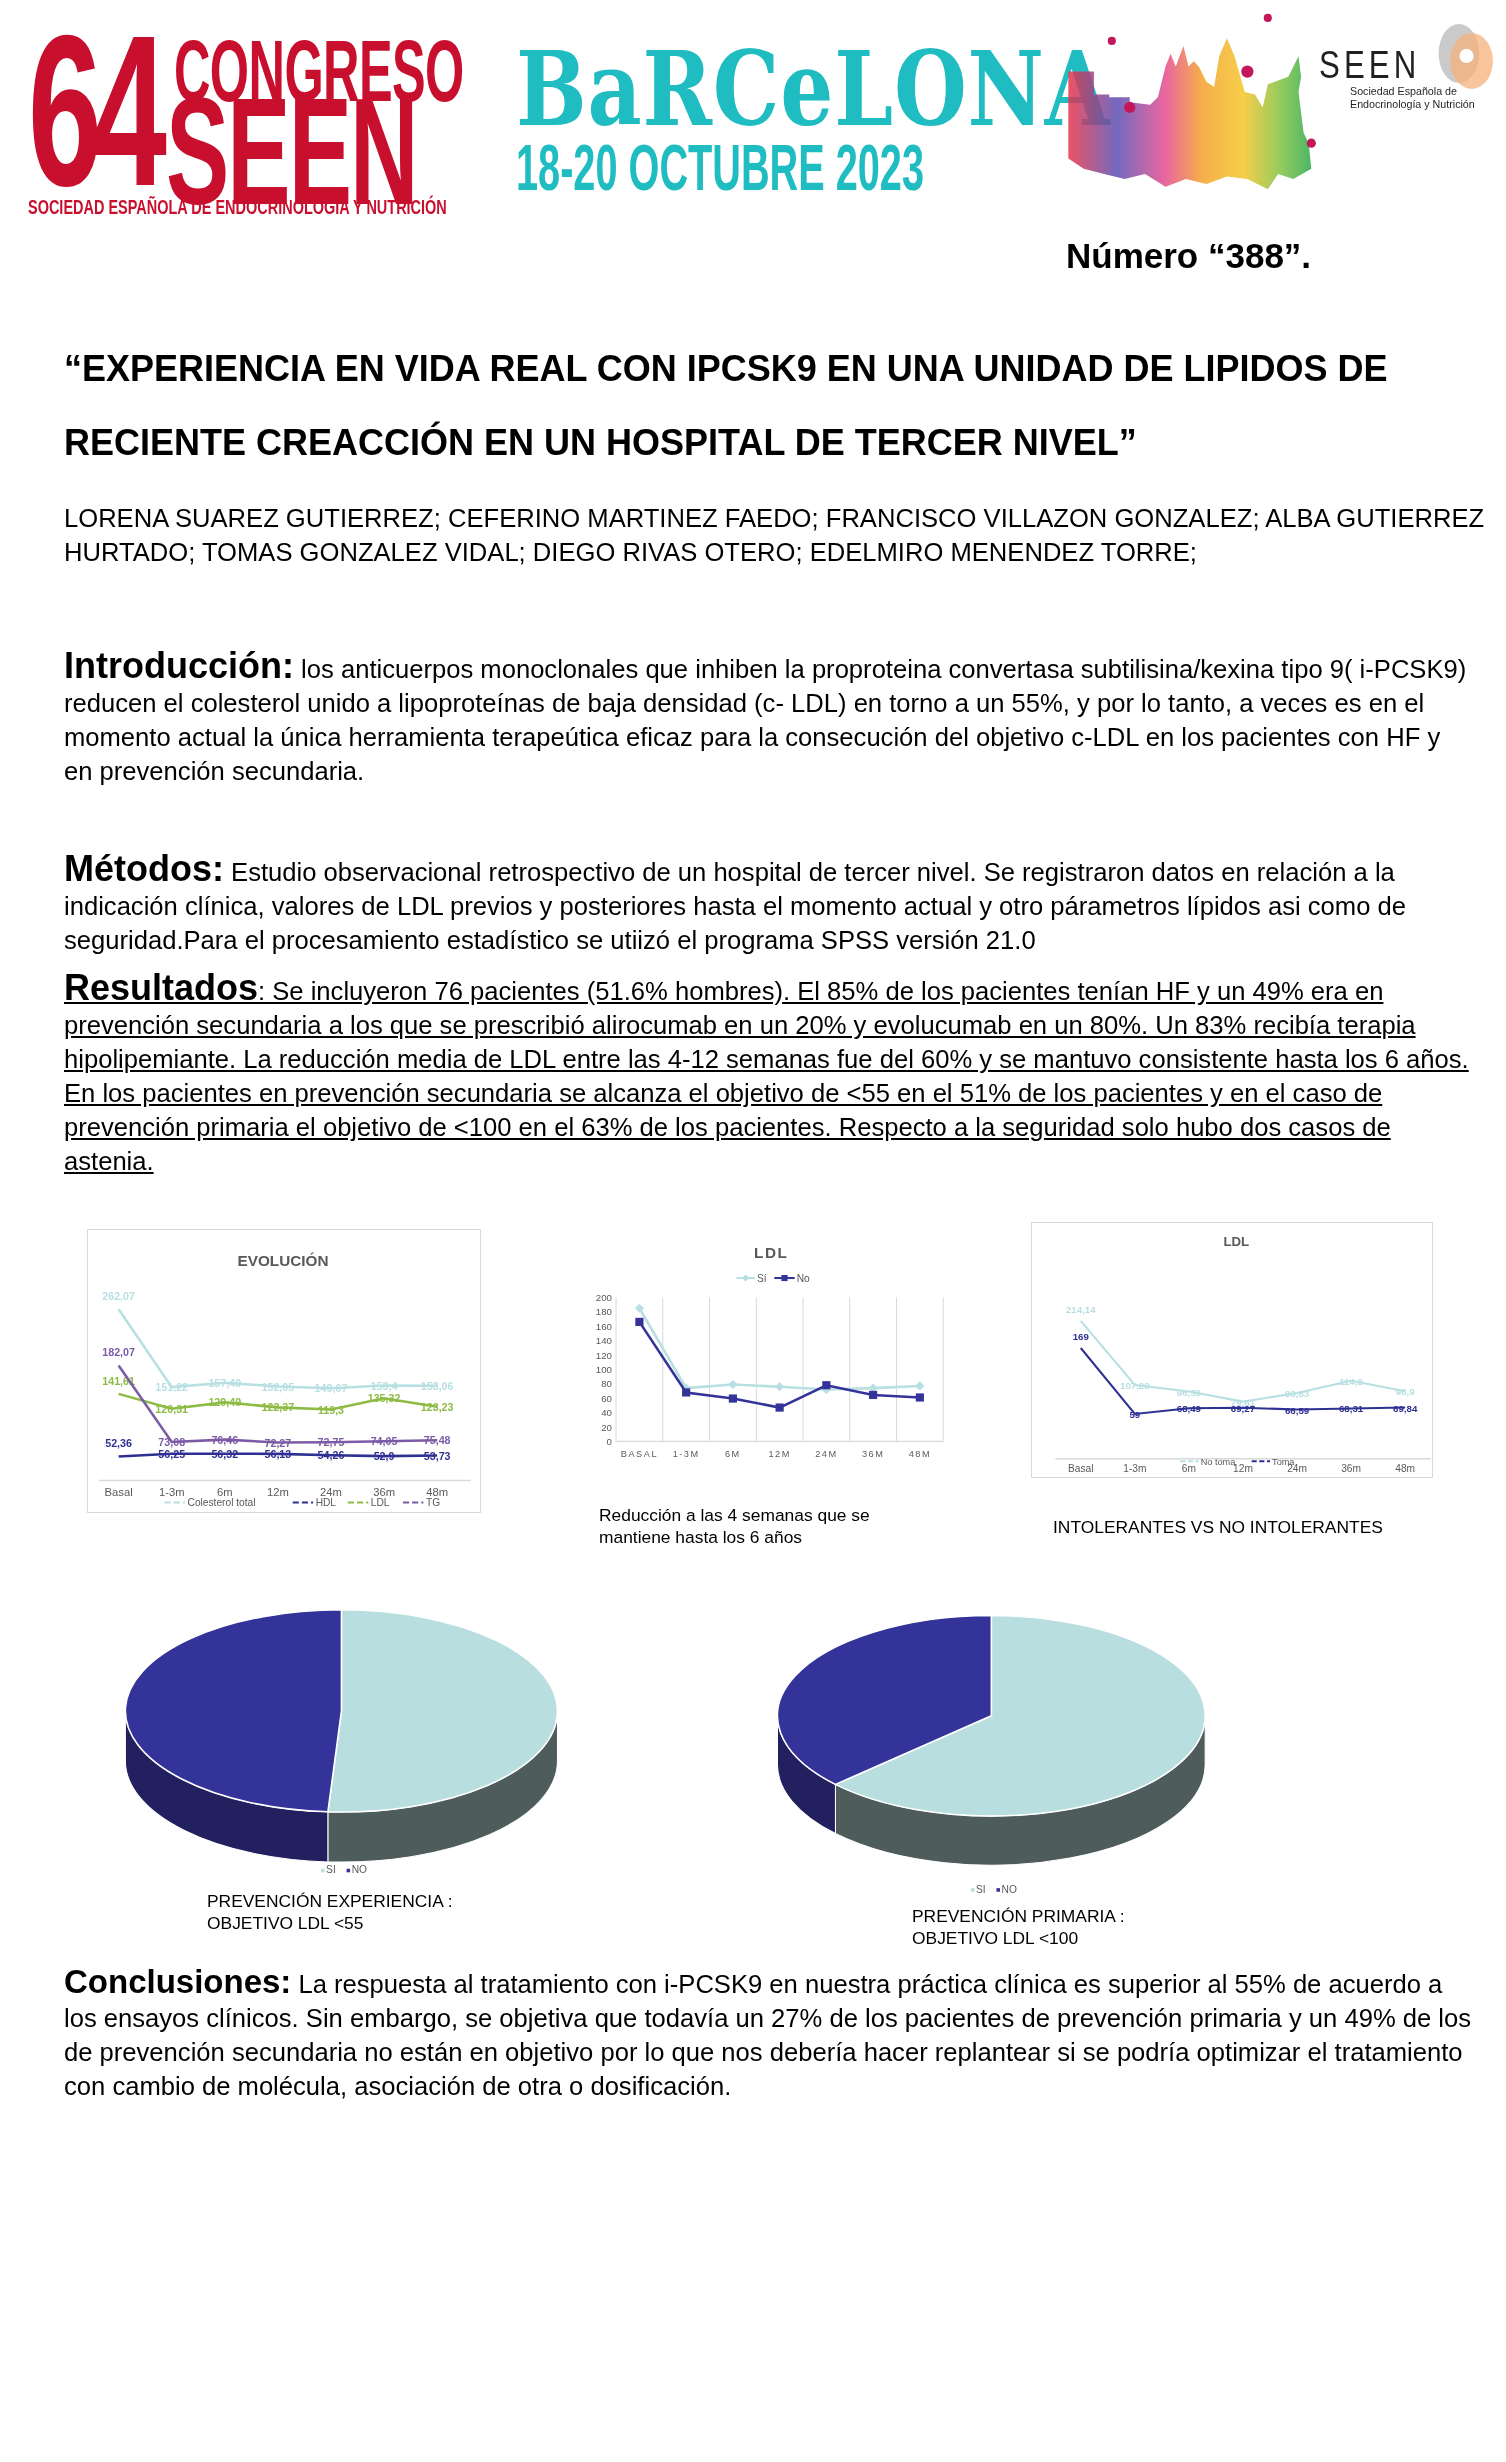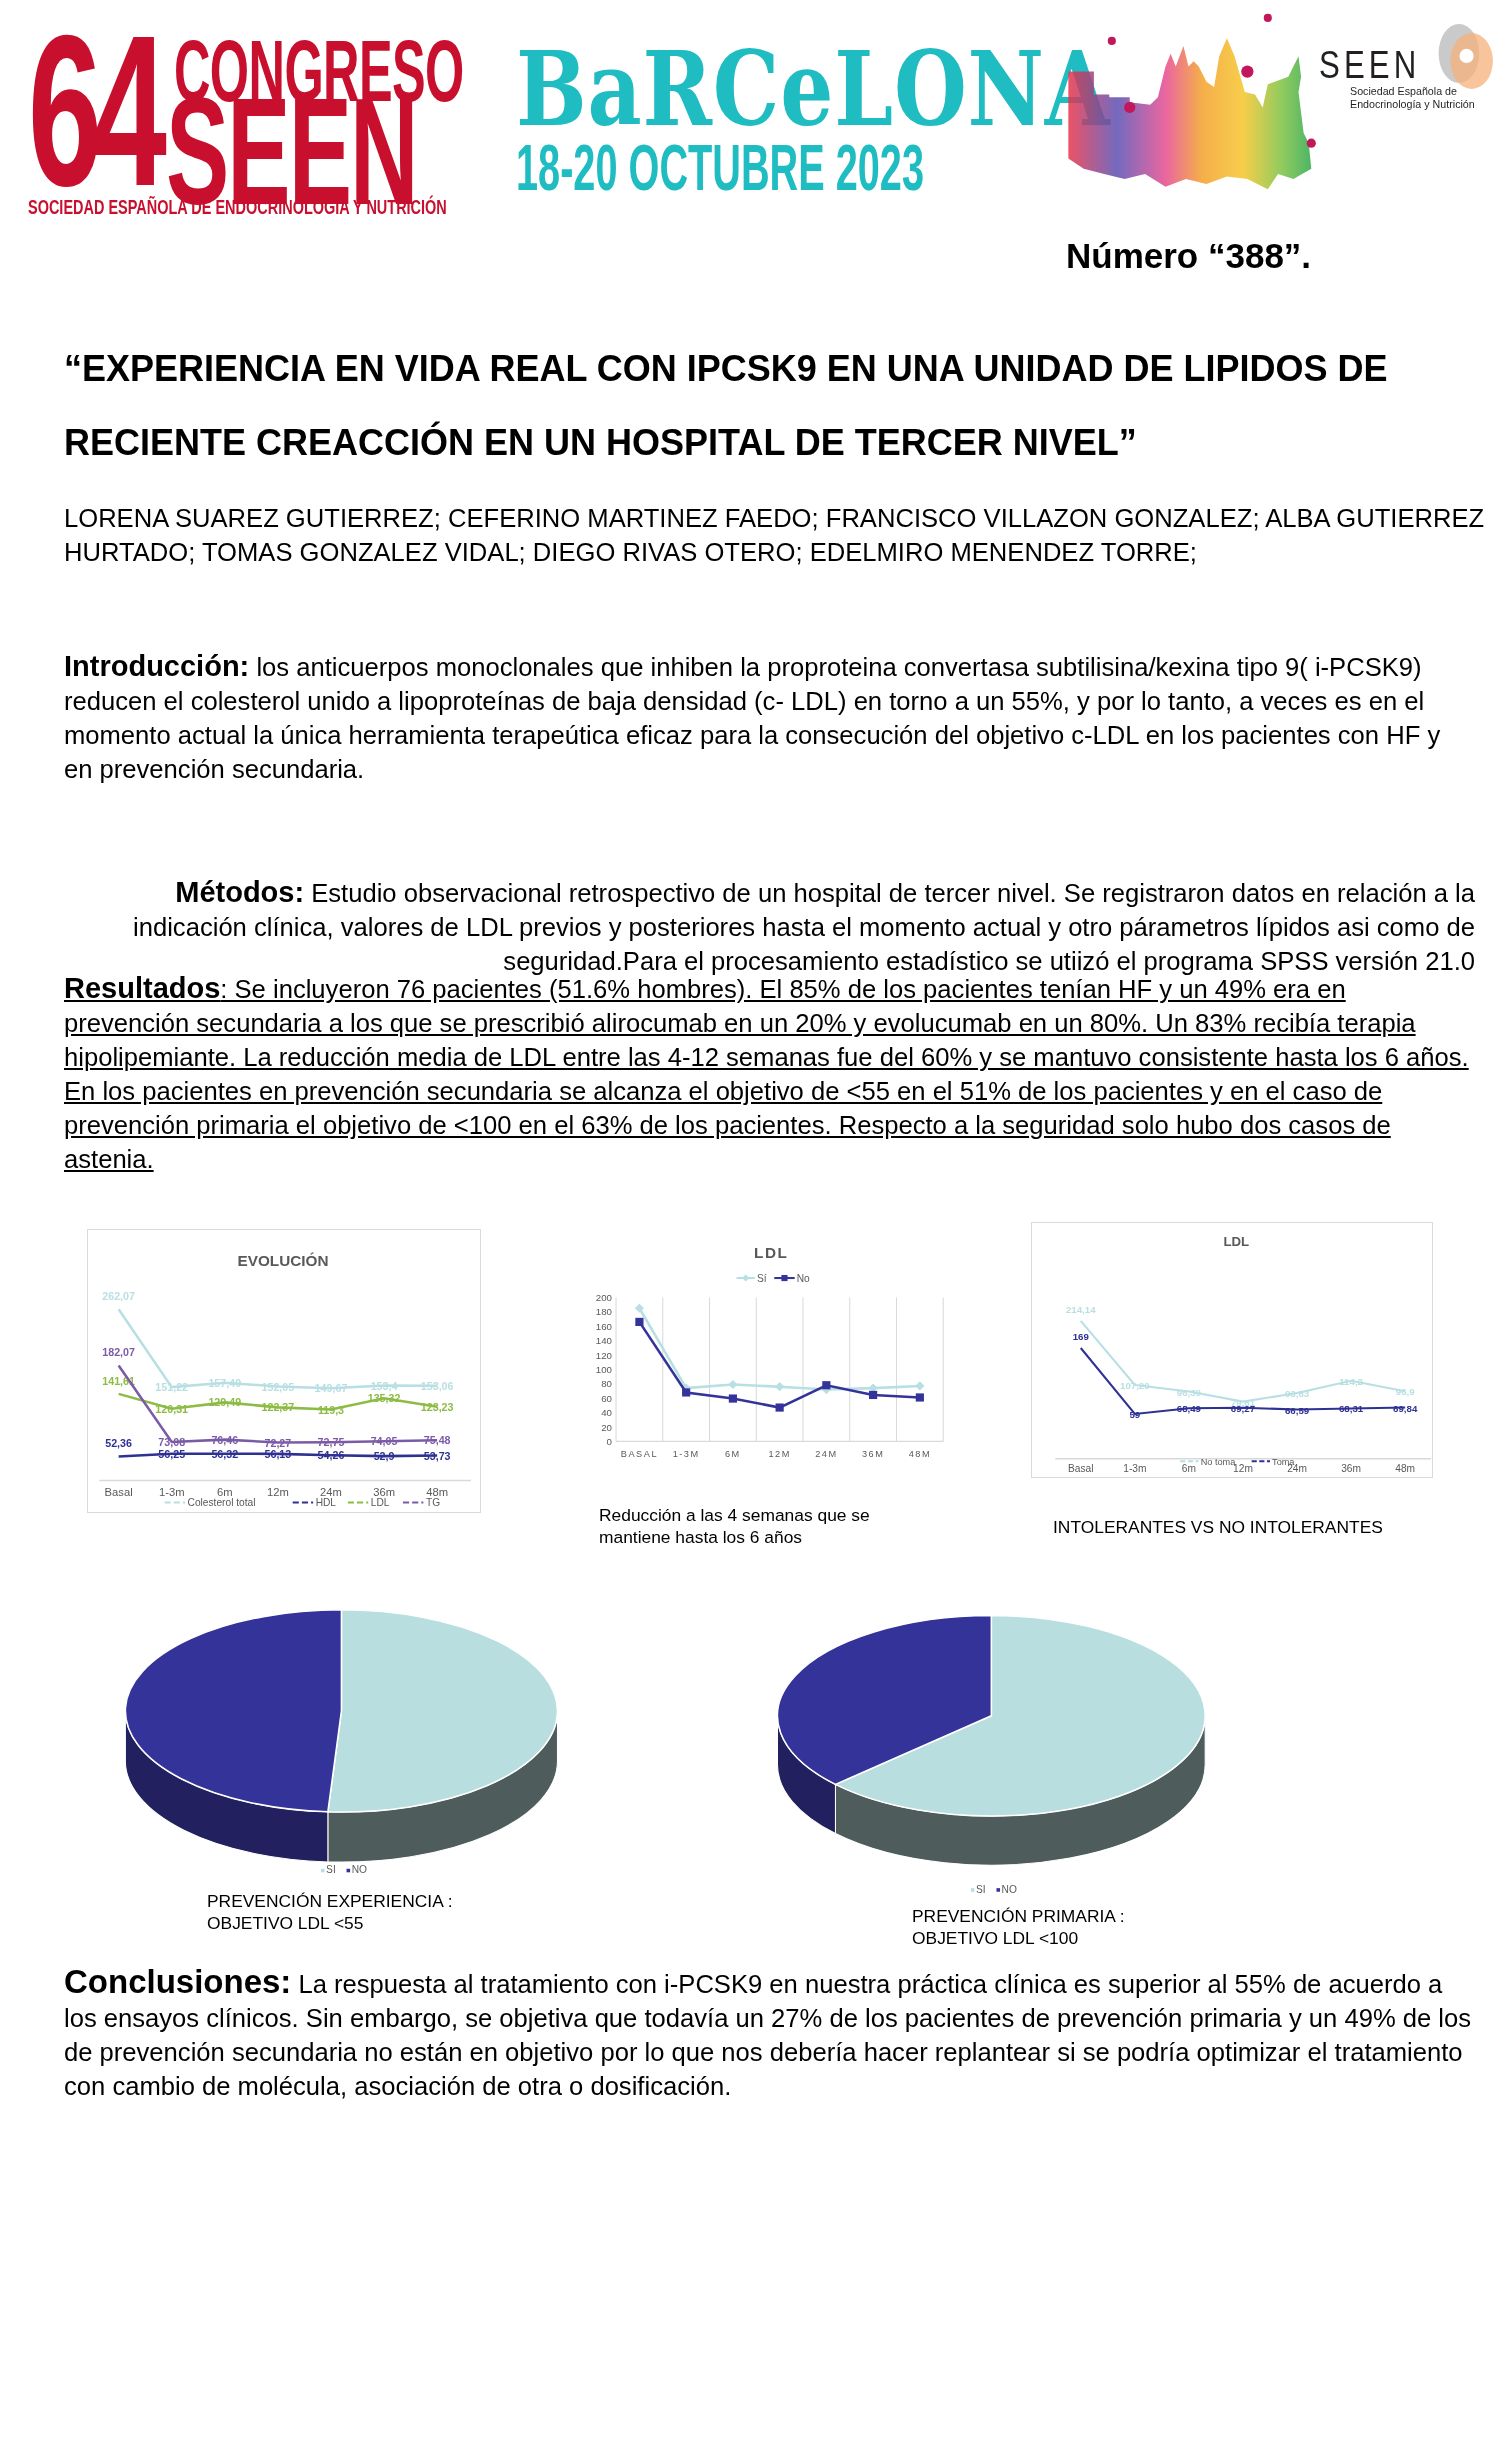--- a/index.html
+++ b/index.html
@@ -32,23 +32,23 @@
     transform: scaleX(0.8); transform-origin: left top; }
   .seen-logo .sub { position: absolute; left: 31px; top: 65px; font-size: 10.7px; line-height: 12.3px; color: #231f20; white-space: nowrap; }
 
   .numero { left: 1066px; top: 236px; font-size: 35px; font-weight: 700; white-space: nowrap; }
 
   
   .title { left: 64px; top: 332px; width: 1421px; font-size: 36px; font-weight: 700; line-height: 74px; }
   .authors { left: 64px; top: 501px; width: 1431px; font-size: 25.6px; line-height: 34px; }
 
   .para { left: 64px; width: 1411px; font-size: 25.6px; line-height: 34px; }
-  .para .lbl { font-weight: 700; font-size: 29px; }
+  .para .lbl { font-weight: 700; font-size: 36px; }
   .intro { top: 649px; }
-  .metodos { top: 875px; text-align: right; }
+  .metodos { top: 852px; }
   .resultados { top: 971px; text-decoration: underline; }
   .conclusiones { top: 1965px; }
   .conclusiones .lbl { font-size: 33px; text-align: right; }
 
   
   .chart { position: absolute; }
   .chart-frame { border: 1.5px solid #d9d9d9; box-sizing: border-box; background: #fff; }
   svg text { font-family: "Liberation Sans", sans-serif; }
 
   .caption { font-size: 17.4px; line-height: 21.5px; white-space: nowrap; }

